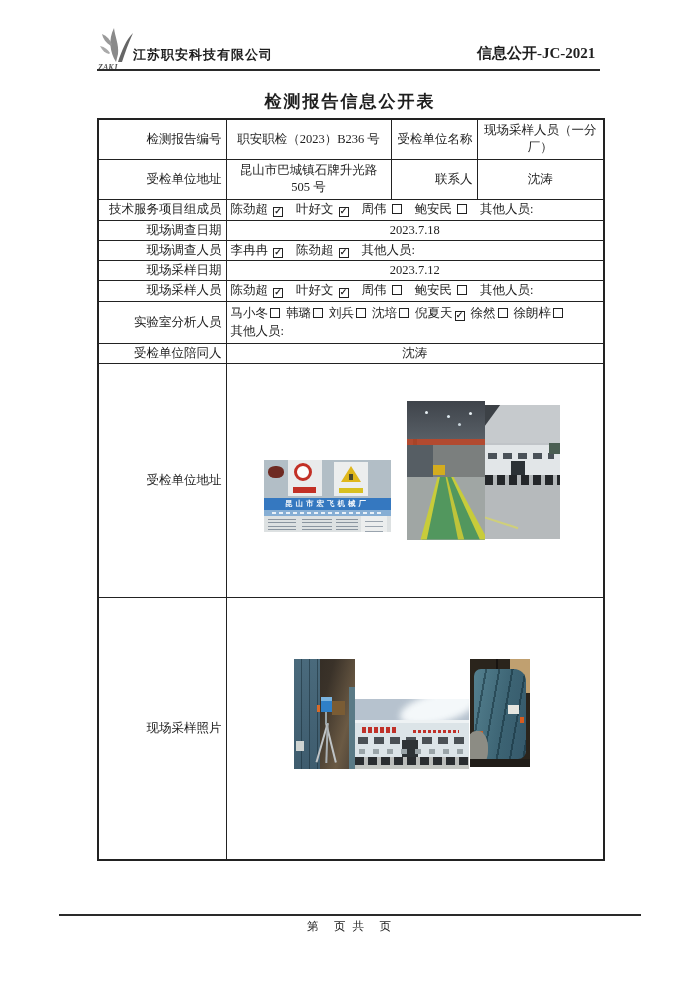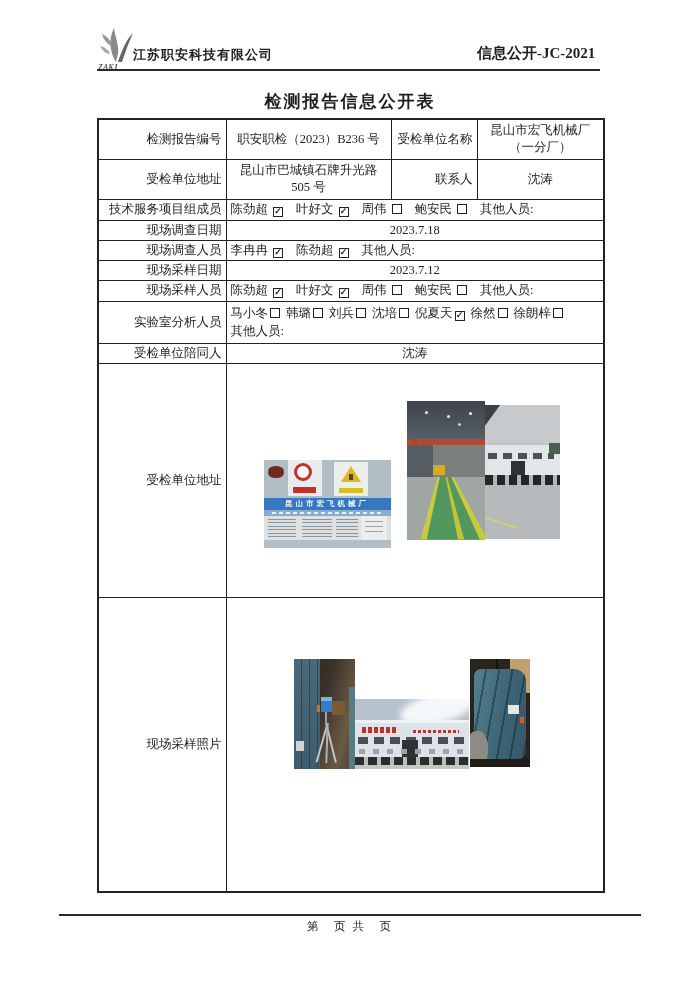--- a/index.html
+++ b/index.html
@@ -16,35 +16,35 @@
 
   
   table.form{position:absolute;left:97px;top:118px;width:506px;border-collapse:collapse;
              table-layout:fixed;border:2px solid #222;}
   table.form td{border:1px solid #222;font-size:12.5px;padding:1px 4px;vertical-align:middle;
                 overflow:hidden;}
   td.lab{text-align:right;}
   td.cen{text-align:center;}
   td.left{text-align:left;font-family:Liberation Serif, serif;}
   tr.r40{height:40px} tr.r21{height:21px} tr.r20{height:20px} tr.r42{height:42px}
-  tr.rp1{height:234px} tr.rp2{height:295px}
+  tr.rp1{height:234px} tr.rp2{height:263px}
 
   .member{white-space:nowrap;margin-right:13px;}
   .members.tight .member{margin-right:6px;}
   .cb{display:inline-block;width:10px;height:10px;border:1.5px solid #222;box-sizing:border-box;
       margin-left:5px;vertical-align:-1px;font-size:9px;line-height:7px;text-align:center;font-weight:bold;}
   .members.tight .cb{margin-left:2px;}
   .others{white-space:nowrap;}
   .others-line{margin-top:1px;}
 
   td.photo-cell{position:relative;padding:0;}
   .ph{position:absolute;overflow:hidden;}
 
   
-  .phA{left:37px;top:96px;width:127px;height:88px;background:#b2bec6;}
+  .phA{left:37px;top:96px;width:127px;height:72px;background:#b2bec6;}
   .phA .blob{position:absolute;left:4px;top:6px;width:16px;height:12px;background:#6e2a22;border-radius:45%;}
   .phA .plac1{position:absolute;left:24px;top:0;width:34px;height:36px;background:#e9ebec;}
   .phA .ring{position:absolute;left:6px;top:3px;width:18px;height:18px;border:3px solid #c23026;
              border-radius:50%;background:#fdfdfd;box-sizing:border-box;}
   .phA .redbar{position:absolute;left:5px;bottom:3px;width:23px;height:6px;background:#c23026;}
   .phA .plac2{position:absolute;left:70px;top:2px;width:34px;height:34px;background:#eceeee;}
   .phA .tri{position:absolute;left:7px;top:4px;width:0;height:0;border-left:10px solid transparent;
             border-right:10px solid transparent;border-bottom:16px solid #dfb71c;}
   .phA .tridot{position:absolute;left:15px;top:12px;width:4px;height:6px;background:#4a4a30;}
   .phA .ylwbar{position:absolute;left:5px;bottom:3px;width:24px;height:5px;background:#d8c020;}
@@ -184,21 +184,21 @@
         <col style="width:165px">
         <col style="width:86px">
         <col style="width:127px">
       </colgroup>
 
     <tbody>
         <tr class="r40">
       <td class="lab">检测报告编号</td>
       <td class="cen">职安职检（2023）B236 号</td>
       <td class="lab">受检单位名称</td>
-      <td class="cen">昆山市宏飞机械厂（一分厂）</td>
+      <td class="cen">现场采样人员（一分厂）</td>
     </tr>
 
     <tr class="r40">
       <td class="lab">受检单位地址</td>
       <td class="cen">昆山市巴城镇石牌升光路505 号</td>
       <td class="lab">联系人</td>
       <td class="cen">沈涛</td>
     </tr>
 
     <tr class="r21">

